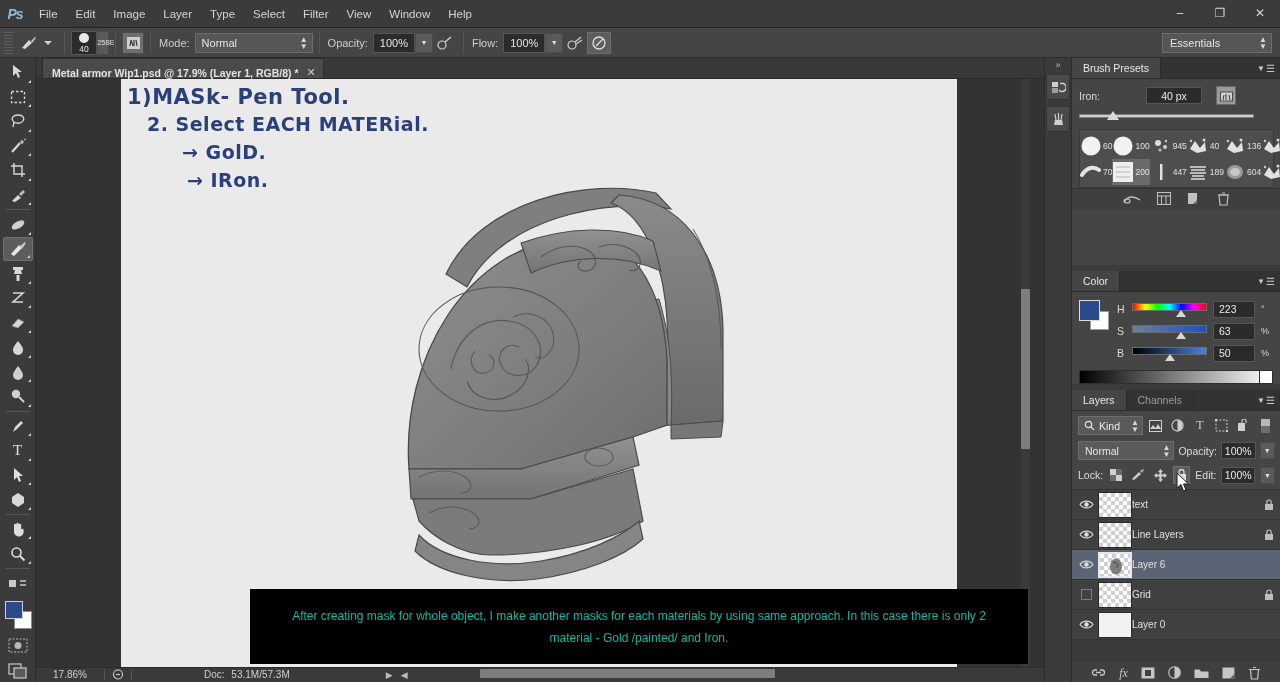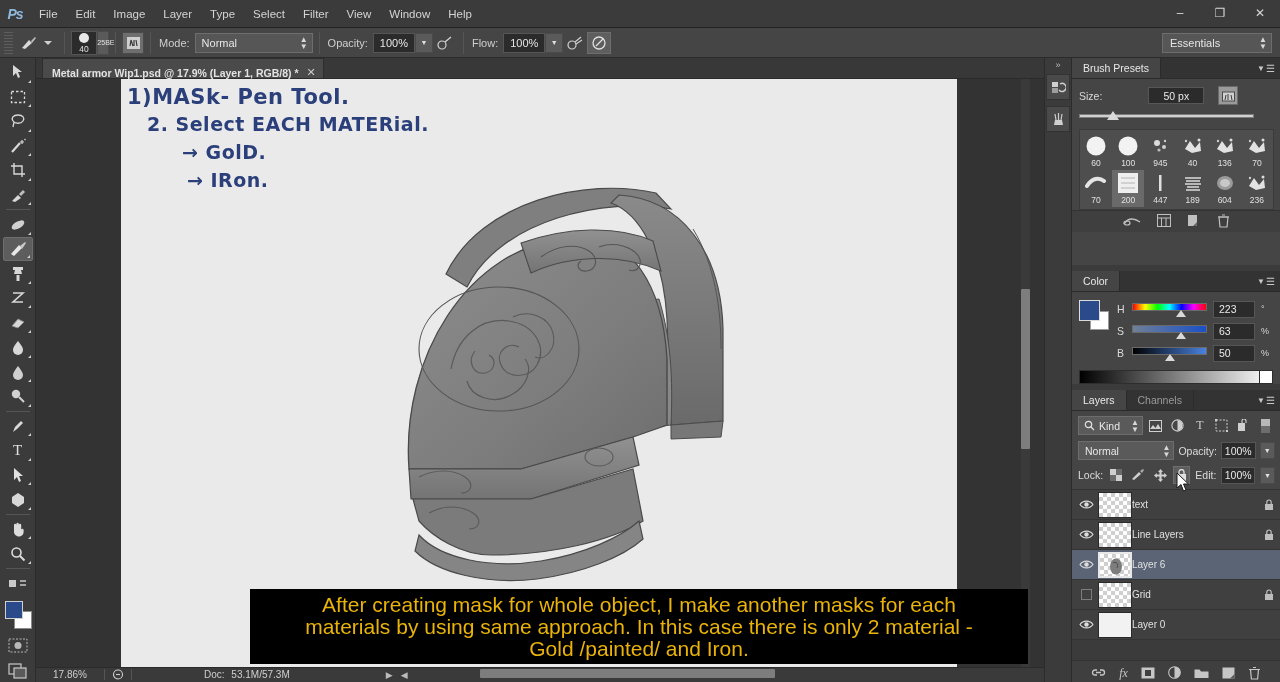--- a/index.html
+++ b/index.html
@@ -177,23 +177,23 @@
     display: flex; align-items: center; font-size: 10px; color: #cfcfcf;
     background: transparent;
   }
   .sb-zoom { width: 68px; text-align: center; }
   .sb-sep { width: 1px; height: 11px; background: #555; }
   .sb-doc { padding-left: 72px; }
 
   
   .subtitle {
     position: absolute; left: 250px; top: 589px; width: 778px; height: 75px;
-    background: #000; color: #eab308;
+    background: #000; color: #14b8a6;
     display: flex; align-items: center; justify-content: center; text-align: center;
-    font-size: 21px; line-height: 22px; padding: 4px 38px;
+    font-size: 12px; line-height: 22px; padding: 4px 38px;
   }
 
   
   .icondock {
     position: absolute; left: 1044px; top: 58px; width: 28px; height: 624px;
     background: #3b3b3b; border-left: 1px solid #2b2b2b; border-right: 1px solid #2b2b2b;
     display: flex; flex-direction: column; align-items: center;
   }
   .dock-collapse {
     width: 28px; height: 14px; display: flex; align-items: center; justify-content: center;
@@ -241,21 +241,21 @@
               background: #d0d0d0; border: 1px solid #7c7c7c; }
   .bp-knob {
     position: absolute; left: 28px; top: 0; width: 0; height: 0;
     border-left: 6px solid transparent; border-right: 6px solid transparent;
     border-bottom: 9px solid #d9d9d9;
   }
   .bp-grid {
     margin: 6px 6px 0 7px; background: #4e4e4e; border: 1px solid #3a3a3a;
     display: grid; grid-template-columns: repeat(6, 1fr); padding: 3px 0 2px;
   }
-  .bp-cell { display: flex; flex-direction: column; align-items: center; gap: 1px; padding: 2px 0; }
+  .bp-cell { display: flex; align-items: center; gap: 1px; padding: 2px 0; }
   .bp-cell.sel { background: #6a6a6a; }
   .bp-thumb { width: 22px; height: 22px; display: flex; align-items: center; justify-content: center; }
   .bp-num { font-size: 8.5px; color: #e0e0e0; }
   .bp-footer {
     display: flex; align-items: center; justify-content: center; gap: 16px;
     height: 22px; border-top: 1px solid #333; background: #3f3f3f; color: #c4c4c4; font-size: 11px;
   }
 
   
   .color-body { padding: 6px 7px 4px 7px; display: flex; gap: 8px; }
@@ -702,22 +702,22 @@
     <div>
       <div class="panel-tabrow">
         <div class="panel-tab active">Brush Presets</div>
         <div class="panel-menu">
           <span style="font-size:8px;">▼</span>
             <span>☰</span>
         </div>
       </div>
       <div class="panel-body" style="height:186px;position:relative;">
         <div class="bp-row1">
-          <span class="bp-size-label">Size:</span>
-          <div class="bp-size-val">50 px</div>
+          <span class="bp-size-label">Iron:</span>
+          <div class="bp-size-val">40 px</div>
           <div class="bp-folder">
             <svg width="13" height="12" viewBox="0 0 13 12">
                 <rect x="0.5" y="2" width="12" height="9" fill="#cfcfcf" stroke="#4a4a4a"></rect>
                 <path d="M3 10 L4 5 M6 10 L6 4 M9 5 L10 10" stroke="#3a3a3a" stroke-width="1"></path>
               </svg>
           </div>
         </div>
         <div class="bp-slider">
           <div class="bp-track"></div>
           <div class="bp-knob"></div>

